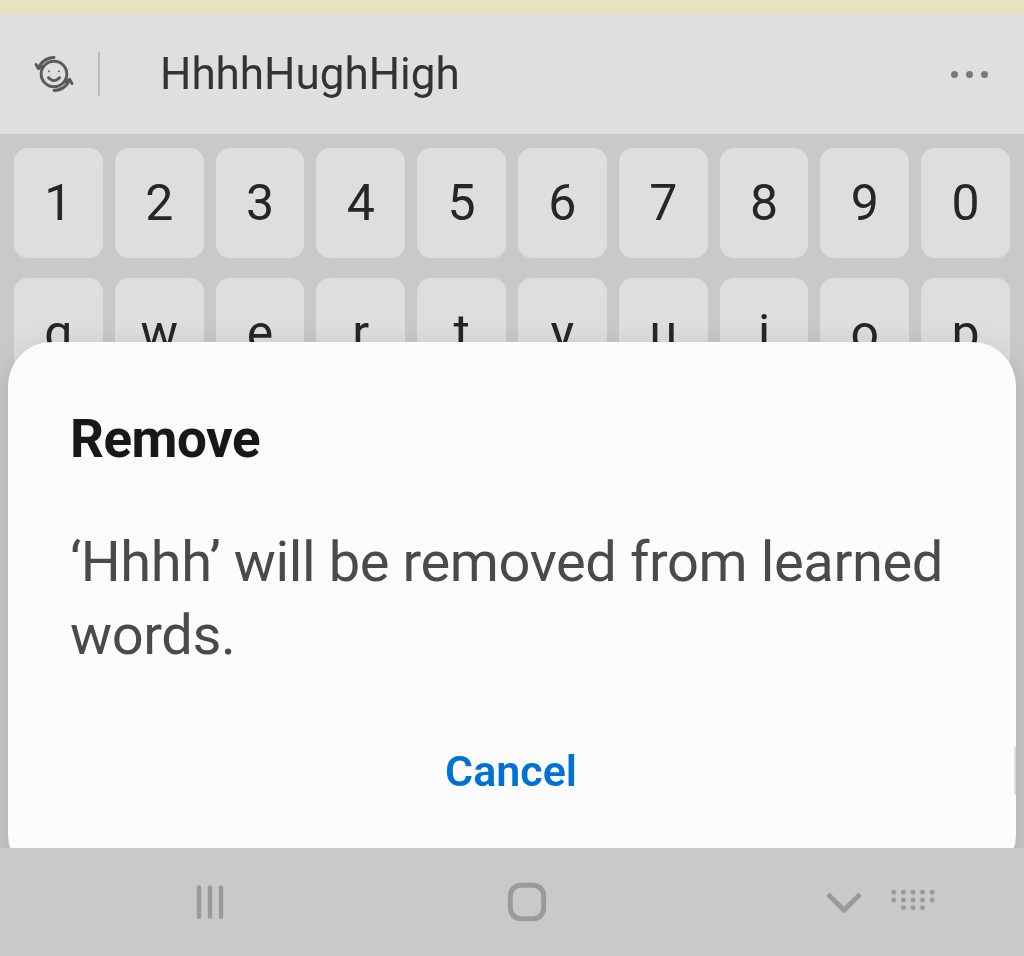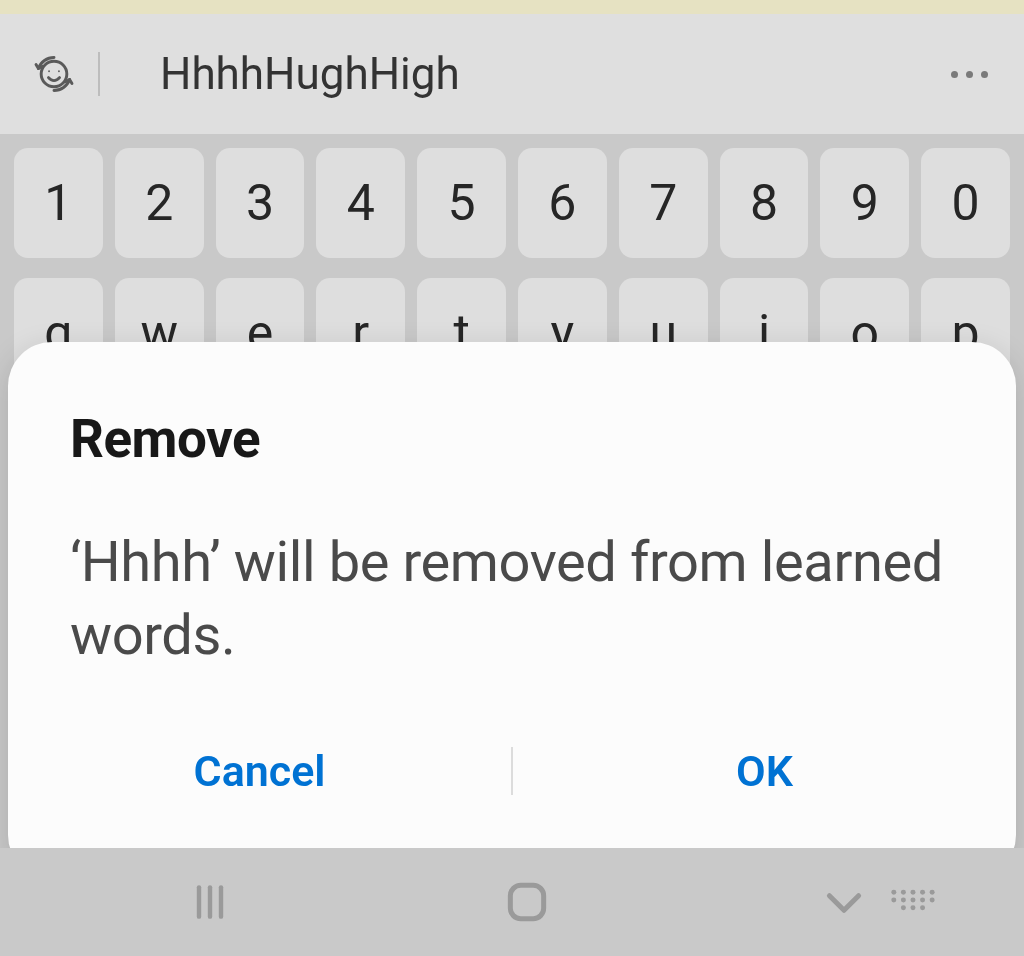--- a/index.html
+++ b/index.html
@@ -240,21 +240,20 @@
     </div>
   </div>
 
   <div class="dialog-overlay">
     <div class="dialog">
       <div class="dialog-title">Remove</div>
       <div class="dialog-body">‘Hhhh’ will be removed from learned words.</div>
       <div class="dialog-actions">
         <div class="dialog-btn">Cancel</div>
         <div class="action-divider"></div>
-        <div class="dialog-btn">OK</div>
       </div>
     </div>
   </div>
 
   <div class="nav-bar">
     <div class="nav-spacer-l"></div>
     <div class="nav-center">
       <div class="nav-item">
         <svg viewBox="0 0 24 24" width="44" height="44" stroke="#9a9a9a" stroke-width="2.4" stroke-linecap="round">
           <line x1="6" y1="4" x2="6" y2="20"></line>

